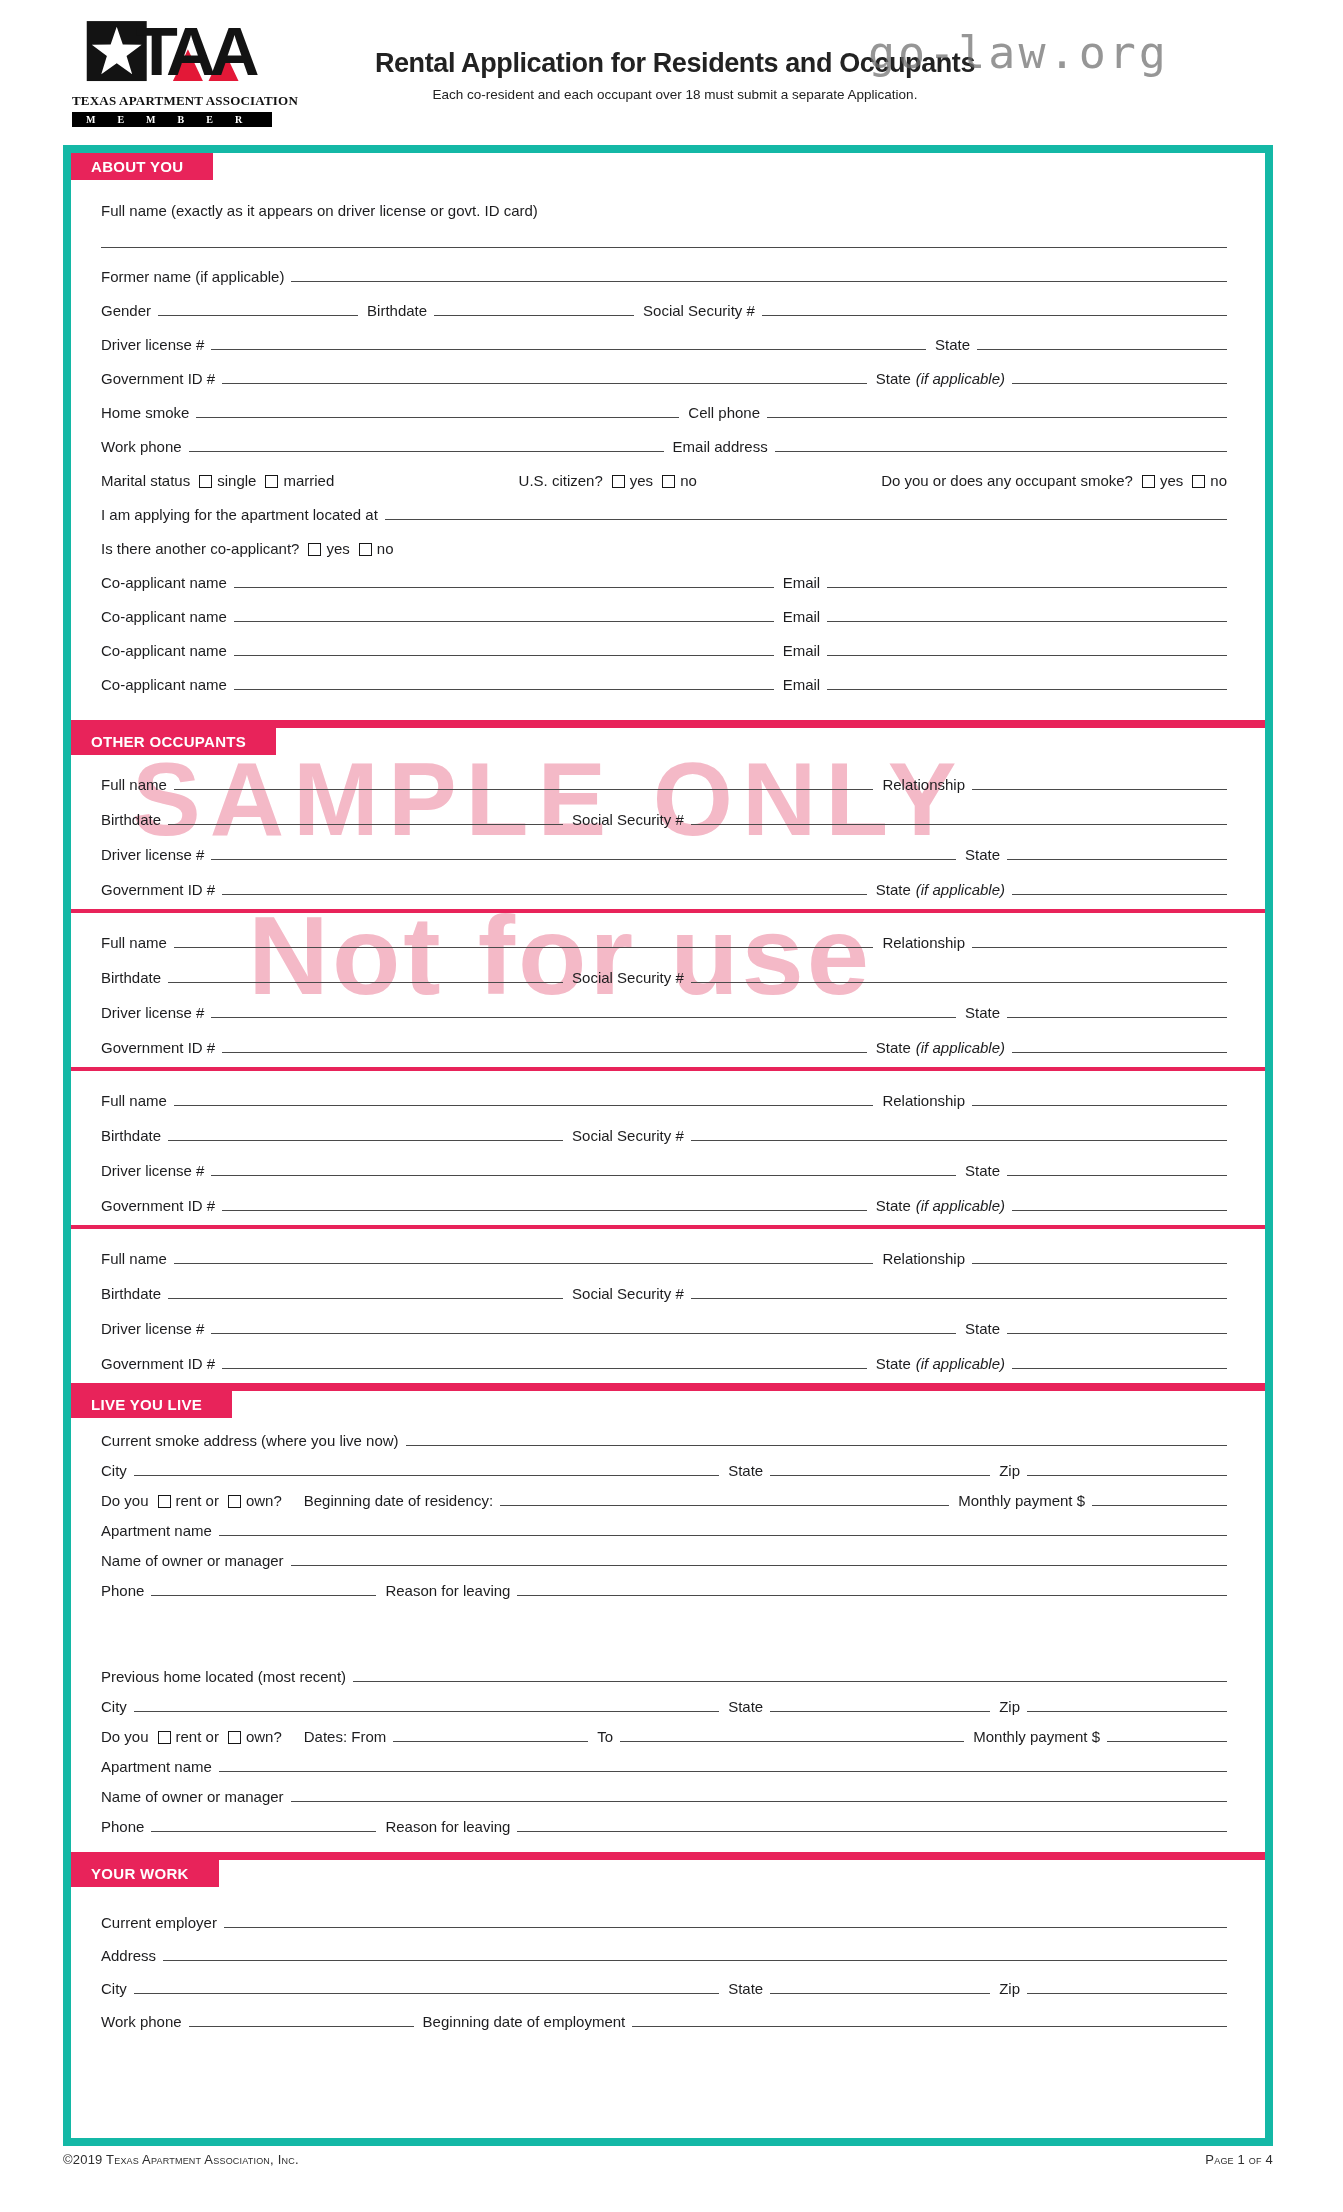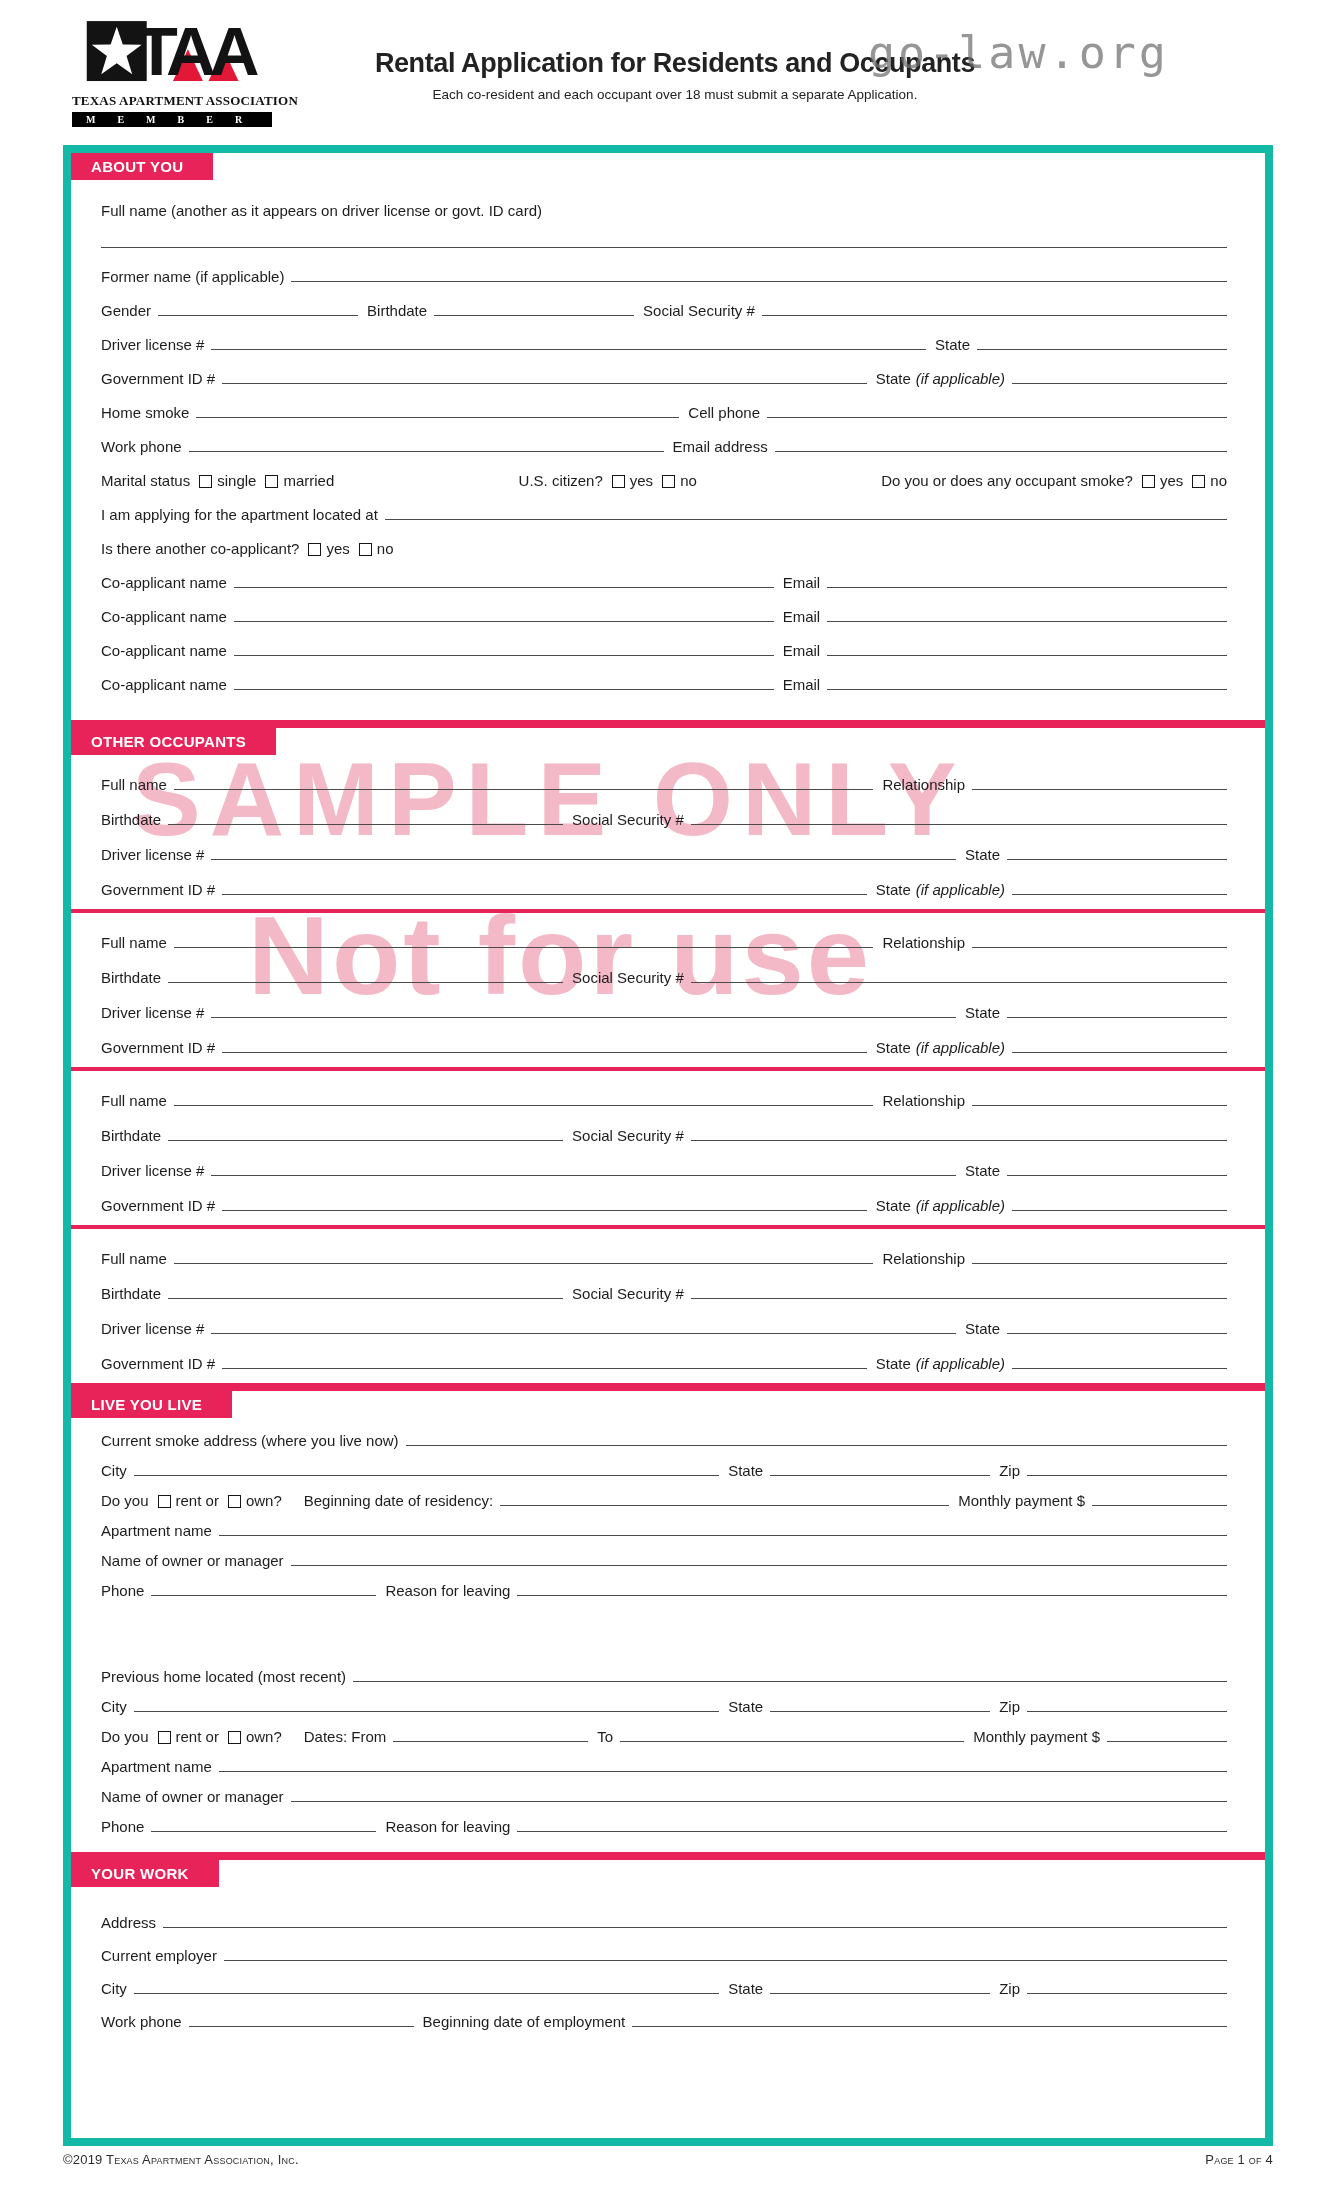--- a/index.html
+++ b/index.html
@@ -95,21 +95,21 @@
     </div>
   </header>
   <div class="site-wm">go-law.org</div>
 
   <main class="frame">
 
     <section class="sec s-about">
       <div class="tab"><span>ABOUT YOU</span></div>
       <div class="body">
         <div class="row lblonly">
-            <span class="lbl">Full name (another as it appears on driver license or govt. ID card)</span>
+            <span class="lbl">Full name (exactly as it appears on driver license or govt. ID card)</span>
           </div>
         <div class="row lineonly">
             <span class="ln" style="flex:1;margin-left:0"></span>
           </div>
         <div class="row">
           <span class="lbl">Former name (if applicable)</span>
           <span class="ln" style="flex:1"></span>
         </div>
         <div class="row">
           <span class="lbl">Gender</span>
@@ -415,25 +415,25 @@
         </div>
       </div>
     </section>
 
     <div class="divider"></div>
 
     <section class="sec s-work">
       <div class="tab"><span>YOUR WORK</span></div>
       <div class="body">
         <div class="row">
+          <span class="lbl">Current employer</span>
+          <span class="ln" style="flex:1"></span>
+        </div>
+        <div class="row">
           <span class="lbl">Address</span>
-          <span class="ln" style="flex:1"></span>
-        </div>
-        <div class="row">
-          <span class="lbl">Current employer</span>
           <span class="ln" style="flex:1"></span>
         </div>
         <div class="row">
           <span class="lbl">City</span>
           <span class="ln" style="flex:1"></span>
           <span class="lbl">State</span>
           <span class="ln" style="width:220px"></span>
           <span class="lbl">Zip</span>
           <span class="ln" style="width:200px"></span>
         </div>

